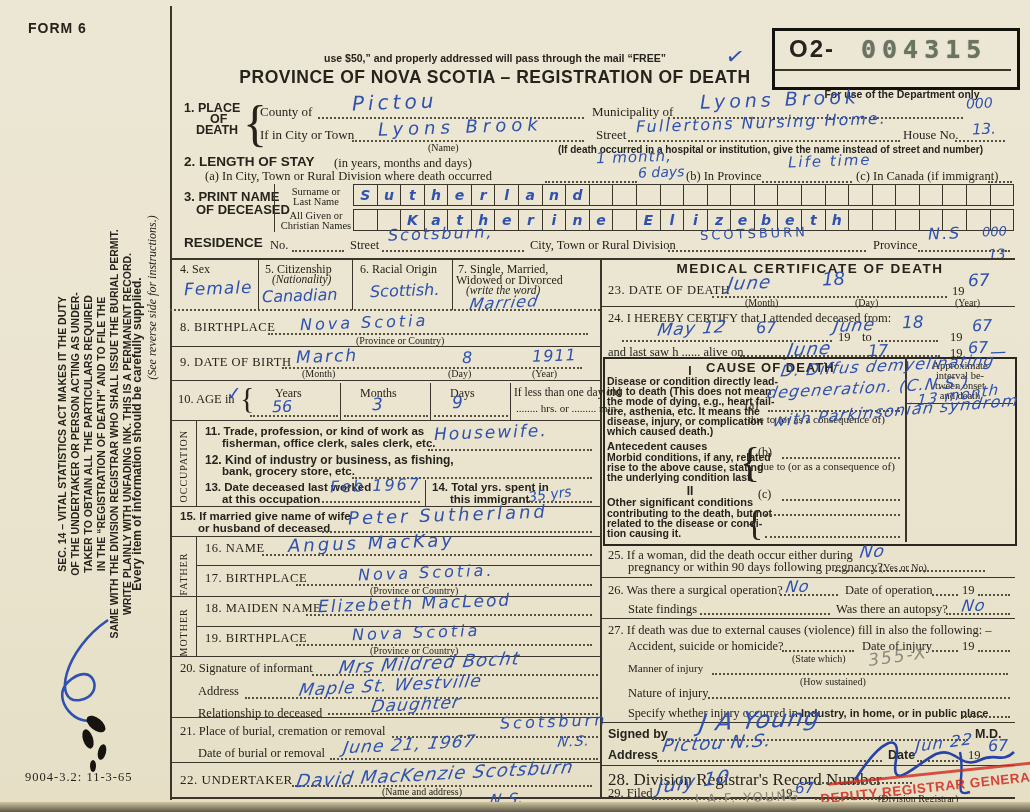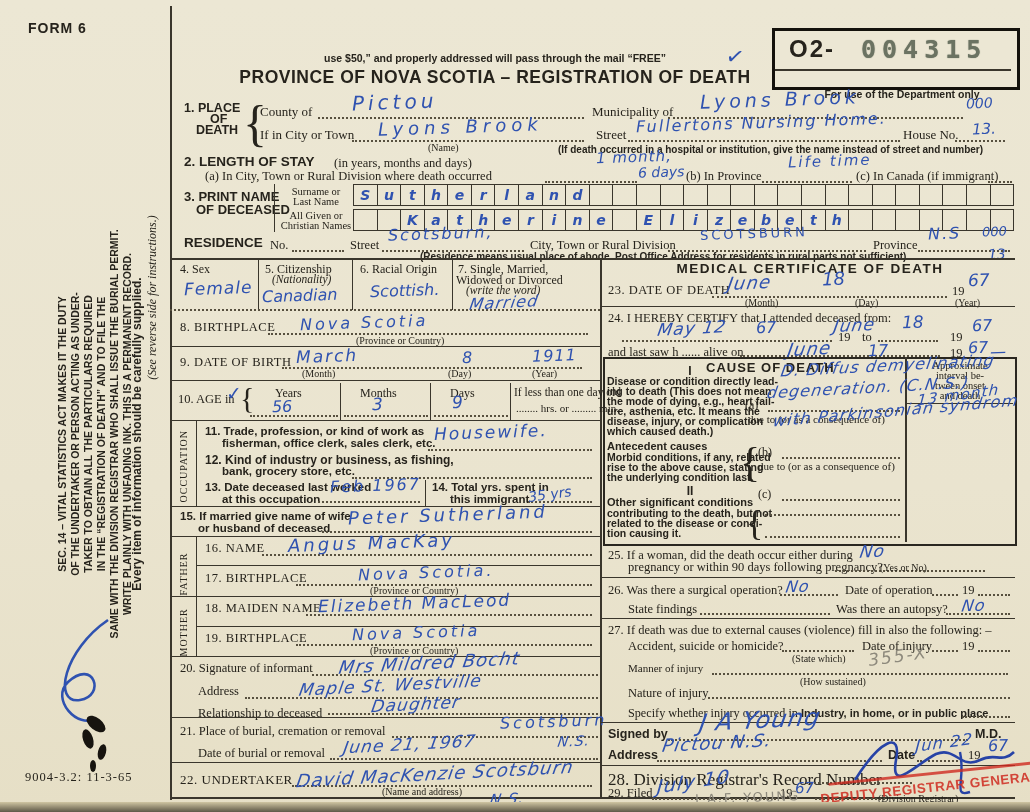--- a/index.html
+++ b/index.html
@@ -183,21 +183,20 @@
   <div class="dl" style="left:382px;top:250px;width:142px"></div>
   <div class="hw" style="left:388px;top:224px;font-size:16px;letter-spacing:2px">Scotsburn,</div>
   <div class="abs" style="left:530px;top:238px;font-size:12.5px">City, Town or Rural Division</div>
   <div class="dl" style="left:668px;top:250px;width:198px"></div>
   <div class="hw hwp" style="left:700px;top:226px;font-size:13px;letter-spacing:3px">SCOTSBURN</div>
   <div class="abs" style="left:873px;top:238px;font-size:12.5px">Province</div>
   <div class="dl" style="left:918px;top:250px;width:92px"></div>
   <div class="hw" style="left:928px;top:224px;font-size:16px;letter-spacing:2px">N.S</div>
   <div class="hw" style="left:982px;top:224px;font-size:13px">000</div>
   <div class="hw" style="left:988px;top:246px;font-size:14px">13</div>
-  <div class="abs sans b" style="left:420px;top:251px;font-size:10px">(Residence means usual place of abode. Post Office Address for residents in rural parts not sufficient)</div>
 
   <div class="ln" style="left:170px;top:258px;width:845px;height:2px"></div>
   <div class="ln" style="left:600px;top:258px;width:2px;height:540px"></div>
   <div class="ln" style="left:170px;top:797px;width:845px;height:2px"></div>
 
   <div class="ln" style="left:258px;top:260px;width:1px;height:50px"></div>
   <div class="ln" style="left:352px;top:260px;width:1px;height:50px"></div>
   <div class="ln" style="left:452px;top:260px;width:1px;height:50px"></div>
   <div class="dl" style="left:170px;top:309px;width:430px"></div>
   <div class="abs" style="left:180px;top:262px;font-size:12px">4. Sex</div>

